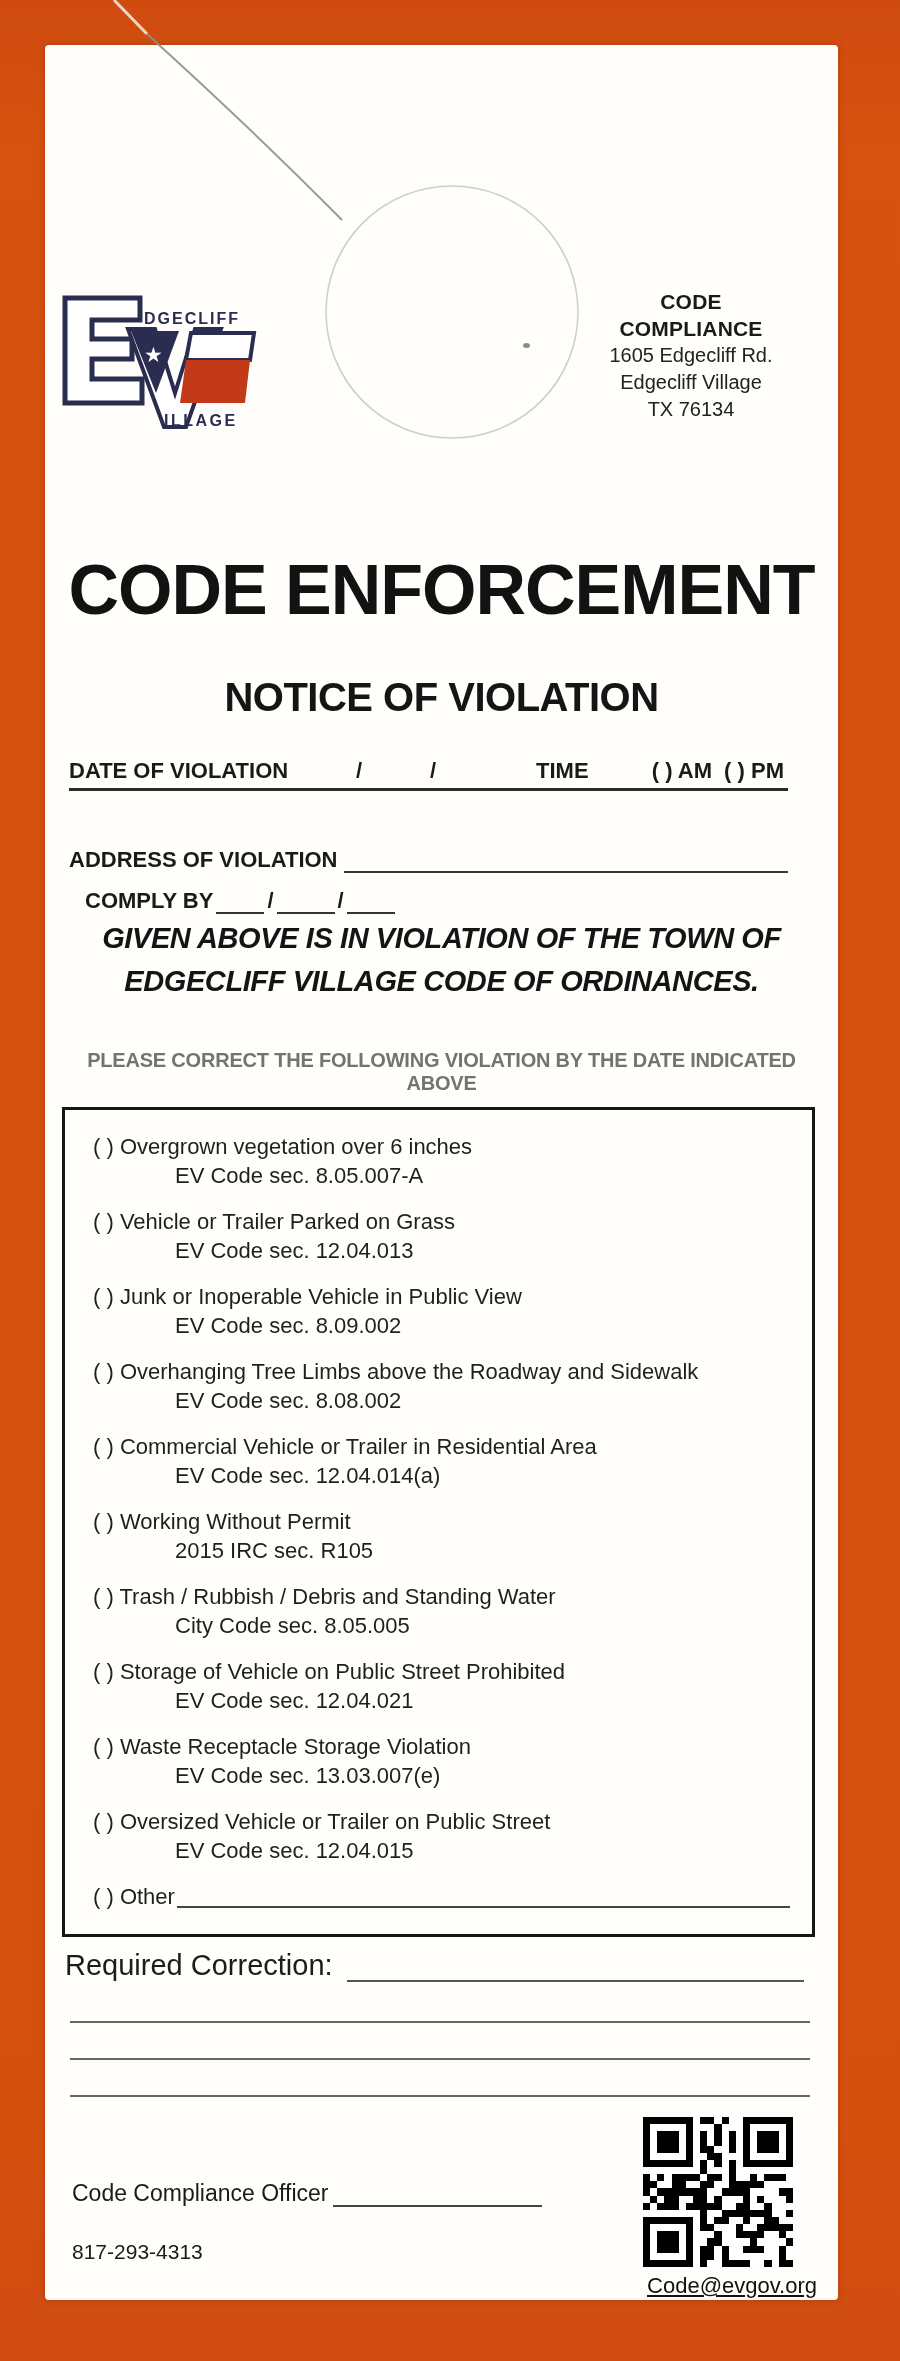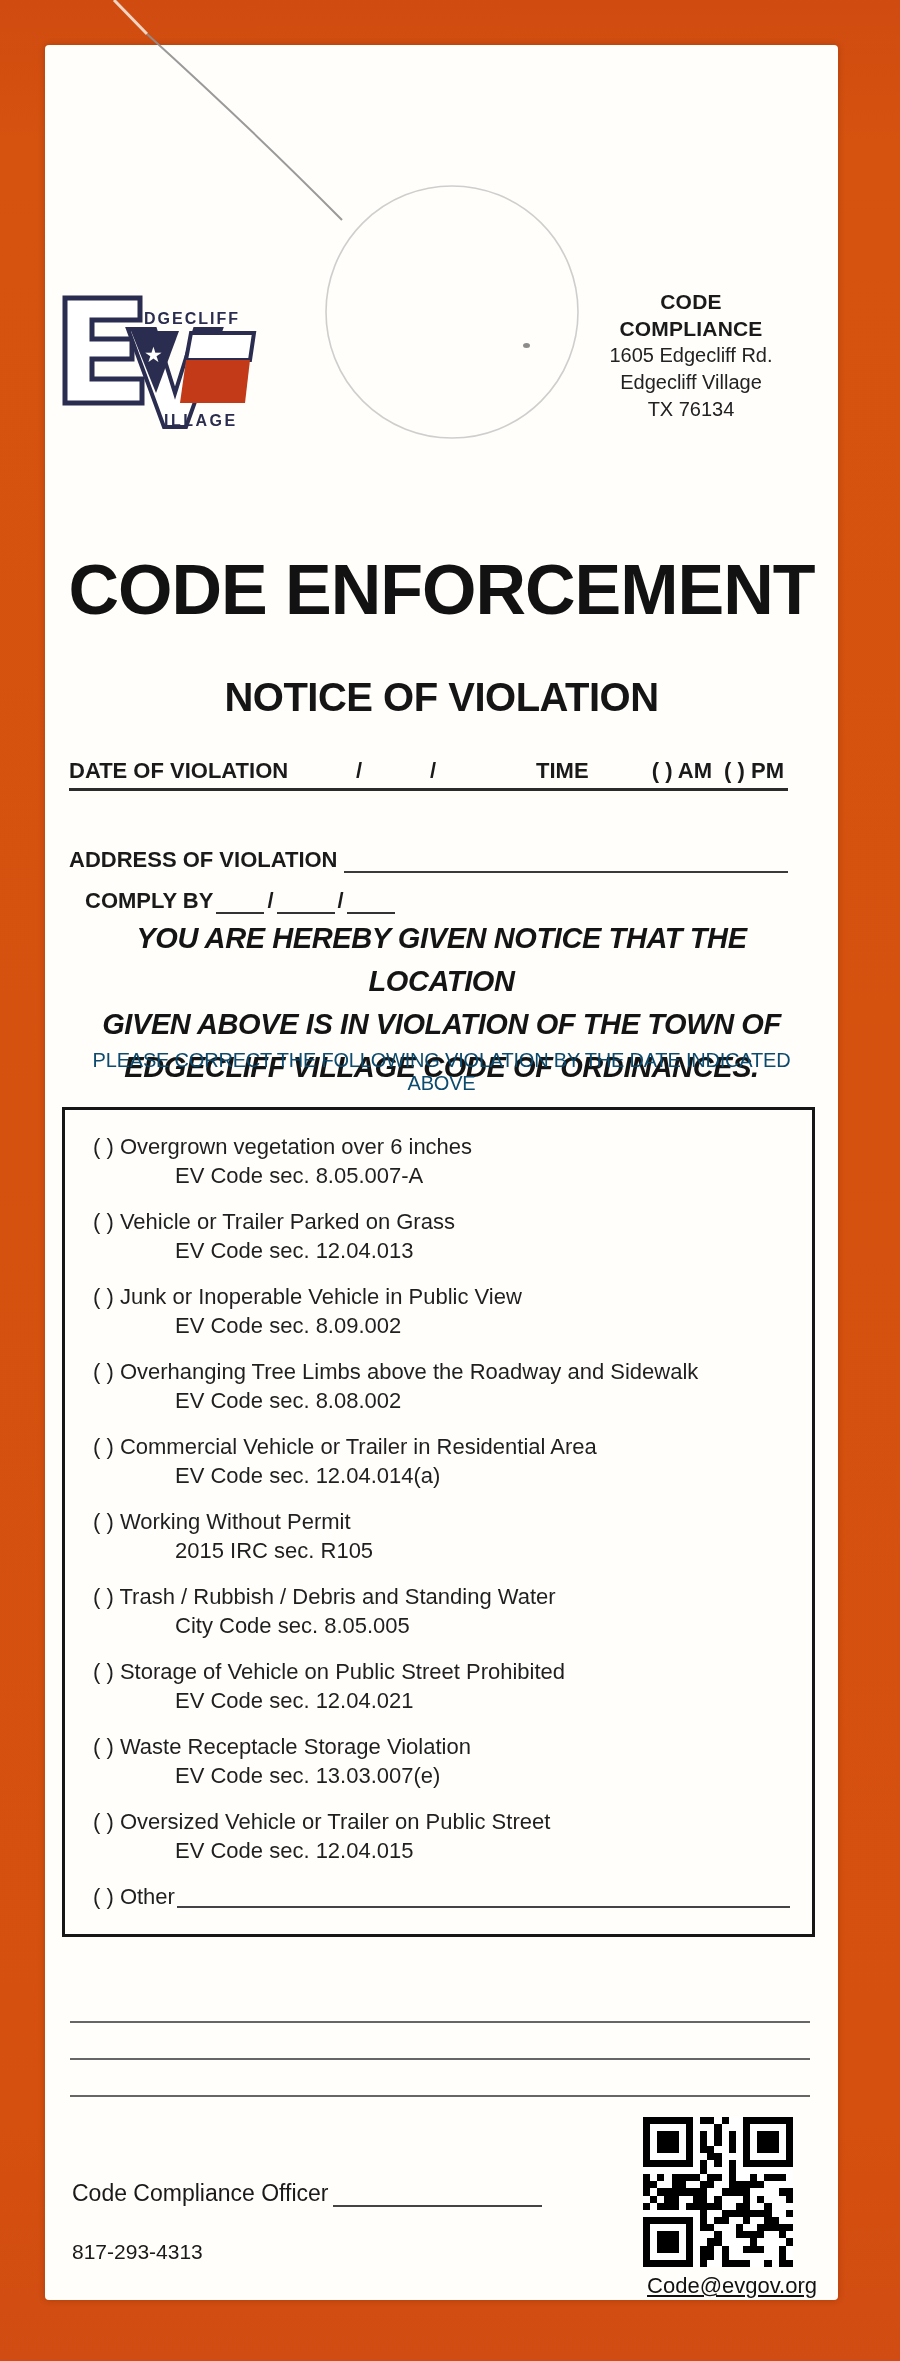--- a/index.html
+++ b/index.html
@@ -37,21 +37,21 @@
   .addrrow{left:24px;top:800px;width:719px;display:flex;align-items:flex-end;
            font-size:22px;font-weight:bold;}
   .addrrow .line{flex:1;border-bottom:2px solid #3a3a3a;height:26px;margin-left:6px;}
   .complyrow{left:40px;top:843px;font-size:22px;font-weight:bold;display:flex;align-items:flex-end;}
   .blank{display:inline-block;border-bottom:2px solid #333;height:20px;margin:0 3px;}
   .b48{width:48px;}.b58{width:58px;}
 
   .noticeblock{left:30px;top:872px;width:733px;text-align:center;
       font-size:29px;line-height:43px;font-style:italic;font-weight:bold;color:#141414;letter-spacing:-.4px;}
   .instruction{left:20px;top:1004px;width:753px;text-align:center;
-      font-size:20px;font-weight:normal;letter-spacing:-.2px;color:#0c4a6e;}
+      font-size:20px;font-weight:bold;letter-spacing:-.2px;color:#737373;}
 
   
   .vbox{left:17px;top:1062px;width:753px;height:830px;border:3px solid #161616;
         box-sizing:border-box;padding:22px 10px 16px 28px;font-size:22px;color:#1f1f1f;}
   .v-item{margin-bottom:17px;}
   .v-label{line-height:29px;}
   .v-code{line-height:29px;padding-left:82px;}
   .v-other{display:flex;align-items:flex-end;margin-top:4px;}
   .v-other .line{flex:1;border-bottom:2px solid #444;height:24px;margin:0 12px 2px 2px;}
 
@@ -122,21 +122,20 @@
     <div class="abs complyrow">
       <span>COMPLY BY</span>
       <span class="blank b48"></span>
       <span>/</span>
       <span class="blank b58"></span>
       <span>/</span>
       <span class="blank b48"></span>
     </div>
 
     <div class="abs noticeblock">
-      <div>YOU ARE HEREBY GIVEN NOTICE THAT THE LOCATION</div>
       <div>GIVEN ABOVE IS IN VIOLATION OF THE TOWN OF</div>
       <div>EDGECLIFF VILLAGE CODE OF ORDINANCES.</div>
     </div>
     <div class="abs instruction">PLEASE CORRECT THE FOLLOWING VIOLATION BY THE DATE INDICATED ABOVE</div>
 
     <div class="abs vbox">
       <div class="v-item">
         <div class="v-label"><span>( )</span> <span>Overgrown vegetation over 6 inches</span></div>
         <div class="v-code">EV Code sec. 8.05.007-A</div>
       </div>
@@ -175,20 +174,24 @@
       <div class="v-item">
         <div class="v-label"><span>( )</span> <span>Oversized Vehicle or Trailer on Public Street</span></div>
         <div class="v-code">EV Code sec. 12.04.015</div>
       </div>
       <div class="v-other">
         <span>( )</span>&nbsp;<span>Other</span>
         <span class="line"></span>
       </div>
     </div>
 
+    <div class="abs reqrow">
+      <span>Required Correction:</span>
+      <span class="line"></span>
+    </div>
     <div class="abs rule" style="top:1976px;"></div>
     <div class="abs rule" style="top:2013px;"></div>
     <div class="abs rule" style="top:2050px;"></div>
 
     <div class="abs officerrow">
       <span>Code Compliance Officer</span>
       <span class="line"></span>
     </div>
     <div class="abs phone">817-293-4313</div>
 

